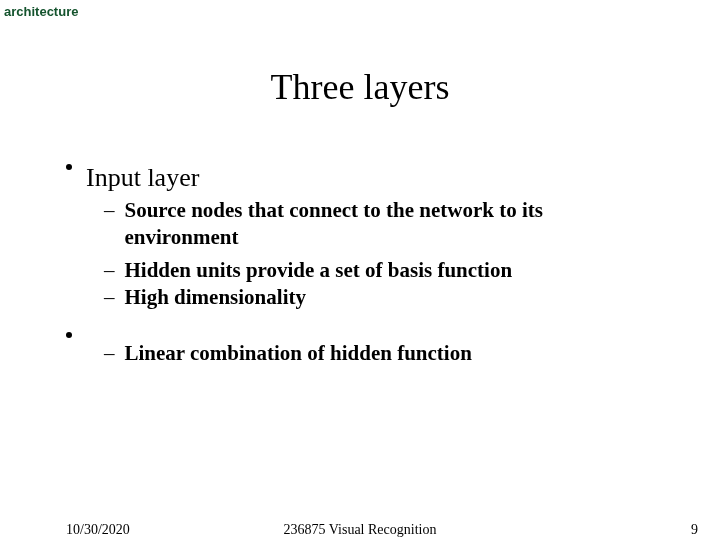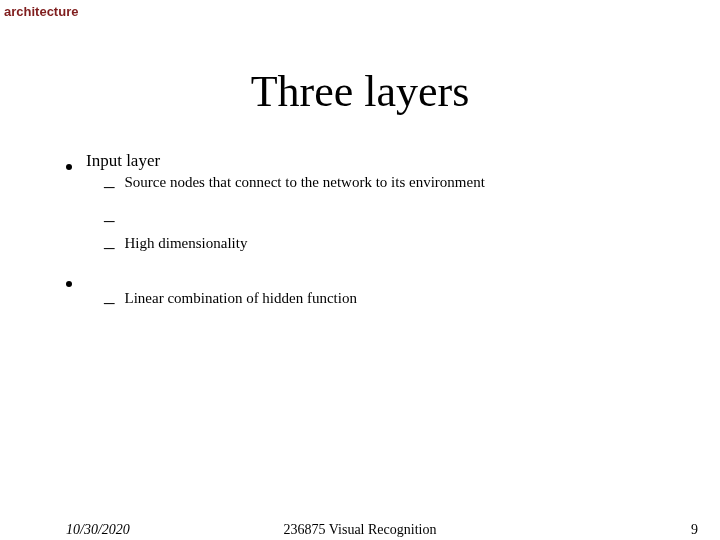--- a/index.html
+++ b/index.html
@@ -16,29 +16,29 @@
       position: relative;
       overflow: hidden;
     }
     .header-label {
       position: absolute;
       top: 4px;
       left: 4px;
       font-family: Arial, Helvetica, sans-serif;
       font-weight: bold;
       font-size: 13px;
-      color: #7f1d1d;
+      color: #14532d;
     }
     .slide-title {
       position: absolute;
       top: 66px;
       left: 0;
       width: 720px;
       text-align: center;
-      font-size: 44px;
+      font-size: 36px;
       font-weight: normal;
     }
     .content {
       position: absolute;
       top: 150px;
       left: 66px;
       width: 600px;
     }
     .bullet-row {
       display: flex;
@@ -48,54 +48,55 @@
     .bullet-dot {
       width: 6px;
       height: 6px;
       background: #000;
       border-radius: 50%;
       margin-top: 14px;
       margin-right: 14px;
       flex-shrink: 0;
     }
     .bullet-text {
-      font-size: 17px;
+      font-size: 26px;
       line-height: 1.25;
+      margin-top: 12px;
     }
     .sub-row {
       display: flex;
       align-items: flex-start;
       margin-left: 38px;
       margin-bottom: 0px;
     }
     .sub-dash {
       font-size: 21px;
       margin-right: 10px;
       line-height: 1.3;
       flex-shrink: 0;
     }
     .sub-text {
-      font-size: 15px;
+      font-size: 21px;
       line-height: 1.3;
       max-width: 520px;
+      font-weight: bold;
     }
     .group-spacer {
       height: 6px;
     }
     .footer {
       position: absolute;
       bottom: 18px;
       left: 0;
       width: 720px;
       font-size: 14px;
     }
     .footer-date {
       position: absolute;
       left: 66px;
-      font-style: italic;
     }
     .footer-course {
       position: absolute;
       left: 0;
       width: 720px;
       text-align: center;
     }
     .footer-page {
       position: absolute;
       right: 22px;
@@ -116,20 +117,21 @@
   </div>
   <div class="sub-row">
     <div class="sub-dash">–</div>
     <div class="sub-text">Source nodes that connect to the network to its environment</div>
   </div>
 
   <div class="group-spacer"></div>
 
   <div class="sub-row">
     <div class="sub-dash">–</div>
+    <div class="sub-text">Hidden units provide a set of basis function</div>
   </div>
   <div class="sub-row">
     <div class="sub-dash">–</div>
     <div class="sub-text">High dimensionality</div>
   </div>
 
   <div class="group-spacer"></div>
 
   <div class="bullet-row">
     <div class="bullet-dot"></div>

